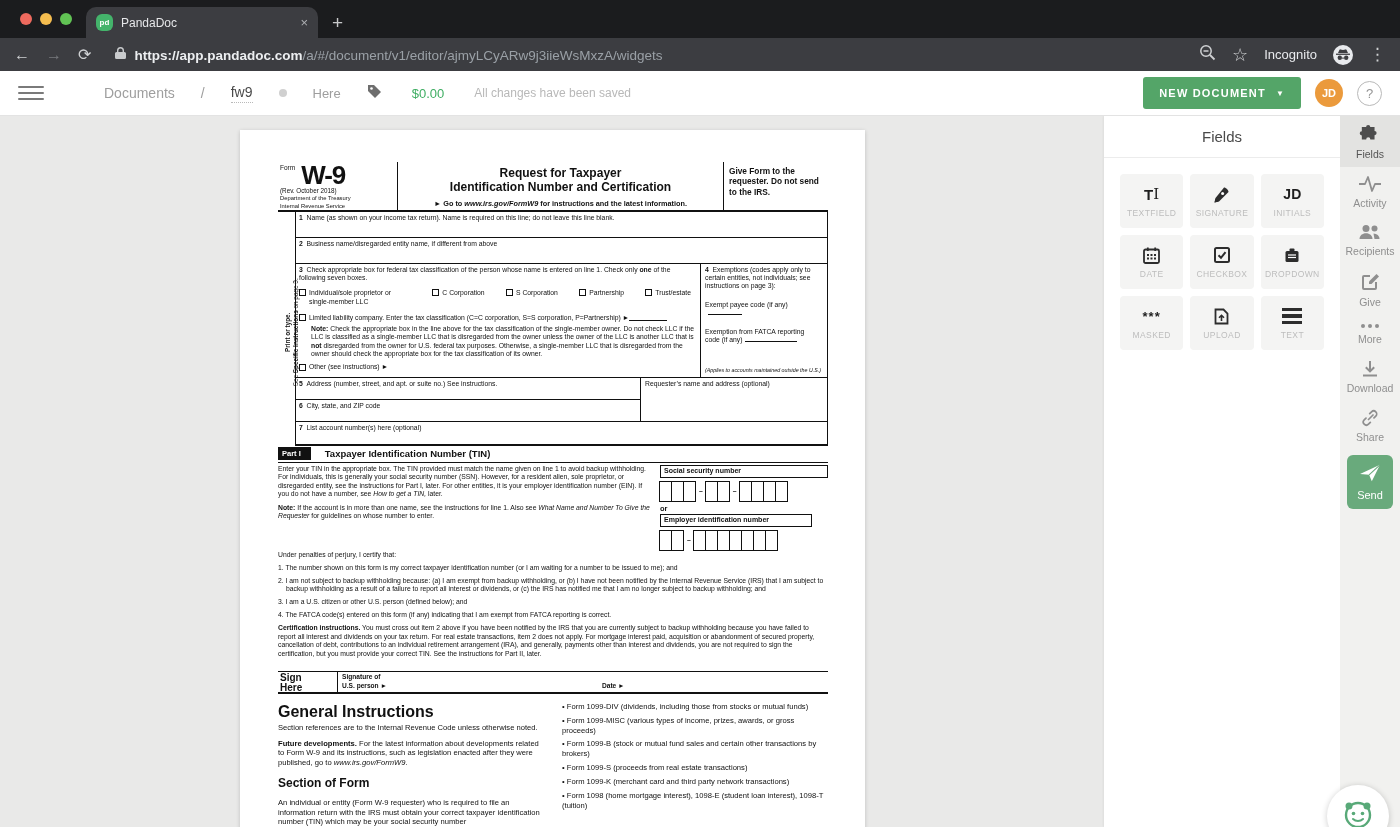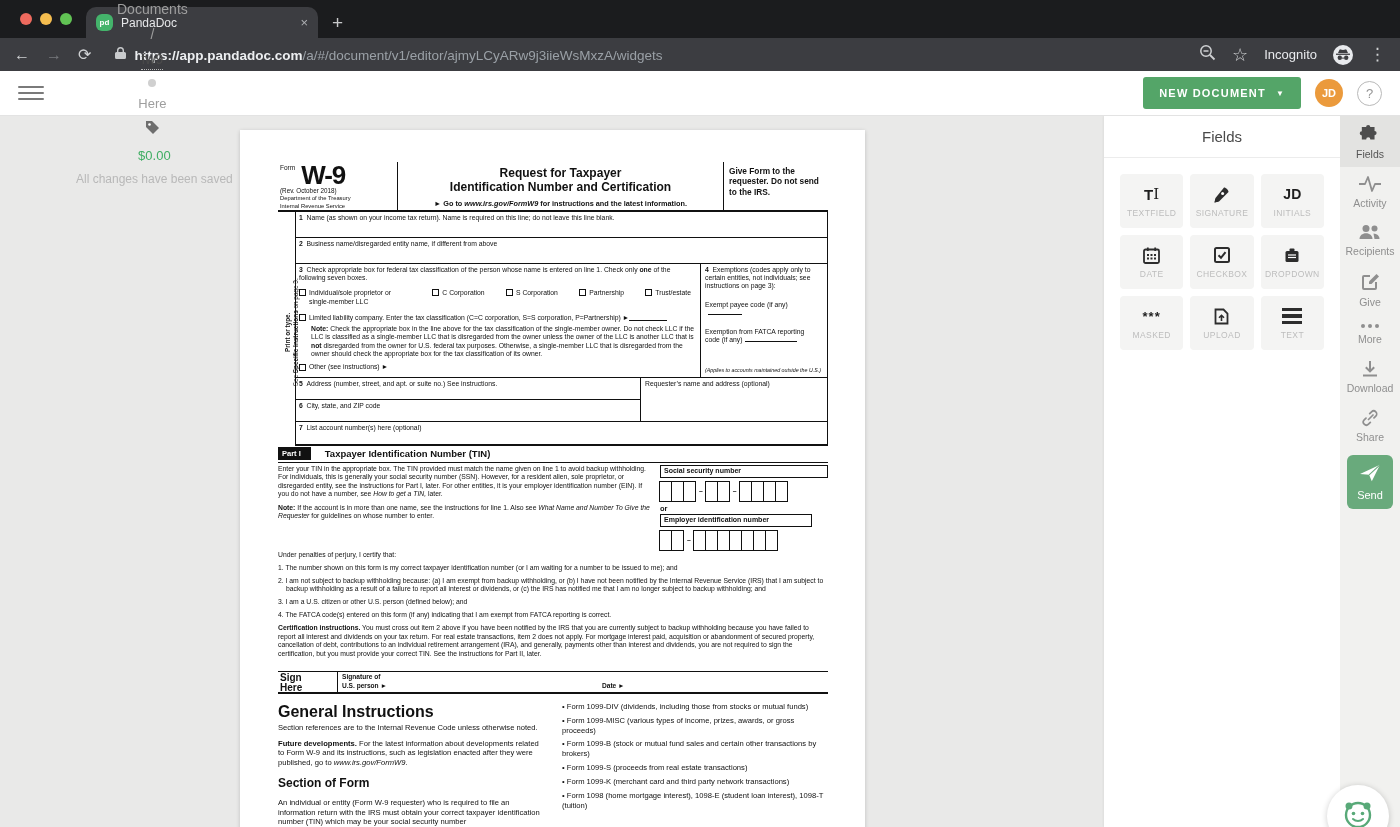--- a/index.html
+++ b/index.html
@@ -26,21 +26,21 @@
   .url-path { color:#9aa0a6; font-size:13.5px; }
   .right-cluster { display:flex; align-items:center; gap:16px; }
   .incog-label { color:#e8eaed; font-size:13px; }
   .incog-badge { width:20px; height:20px; border-radius:50%; background:#e8eaed; display:flex; align-items:center; justify-content:center; }
 
   
   .app-header { height:45px; background:#fff; border-bottom:1px solid #e3e3e3;
                 display:flex; align-items:center; padding:0 18px; }
   .hamburger { width:26px; display:flex; flex-direction:column; gap:4px; }
   .hamburger span { height:2px; background:#7a7a7a; border-radius:1px; }
-  .crumbs { display:flex; align-items:center; gap:9px; margin-left:28px;flex-direction:column; }
+  .crumbs { display:flex; align-items:center; gap:26px; margin-left:60px; }
   .crumb-root { color:#9e9e9e; font-size:14px; }
   .crumb-sep { color:#9e9e9e; font-size:14px; }
   .doc-name { color:#4a4a4a; font-size:14px; border-bottom:1px dotted #b9b9b9; padding-bottom:2px; }
   .draft-dot { width:8px; height:8px; border-radius:50%; background:#d0d0d0; }
   .draft-label { color:#9e9e9e; font-size:13px; }
   .price { color:#3fae63; font-size:13px; margin-left:4px; }
   .saved { color:#b8b8b8; font-size:12px; margin-left:4px; }
   .header-right { margin-left:auto; display:flex; align-items:center; gap:14px; }
   .new-doc-btn { background:#54a568; color:#fff; font-size:11px; font-weight:bold;
                  letter-spacing:1.2px; border:none; border-radius:3px; padding:10px 16px;

